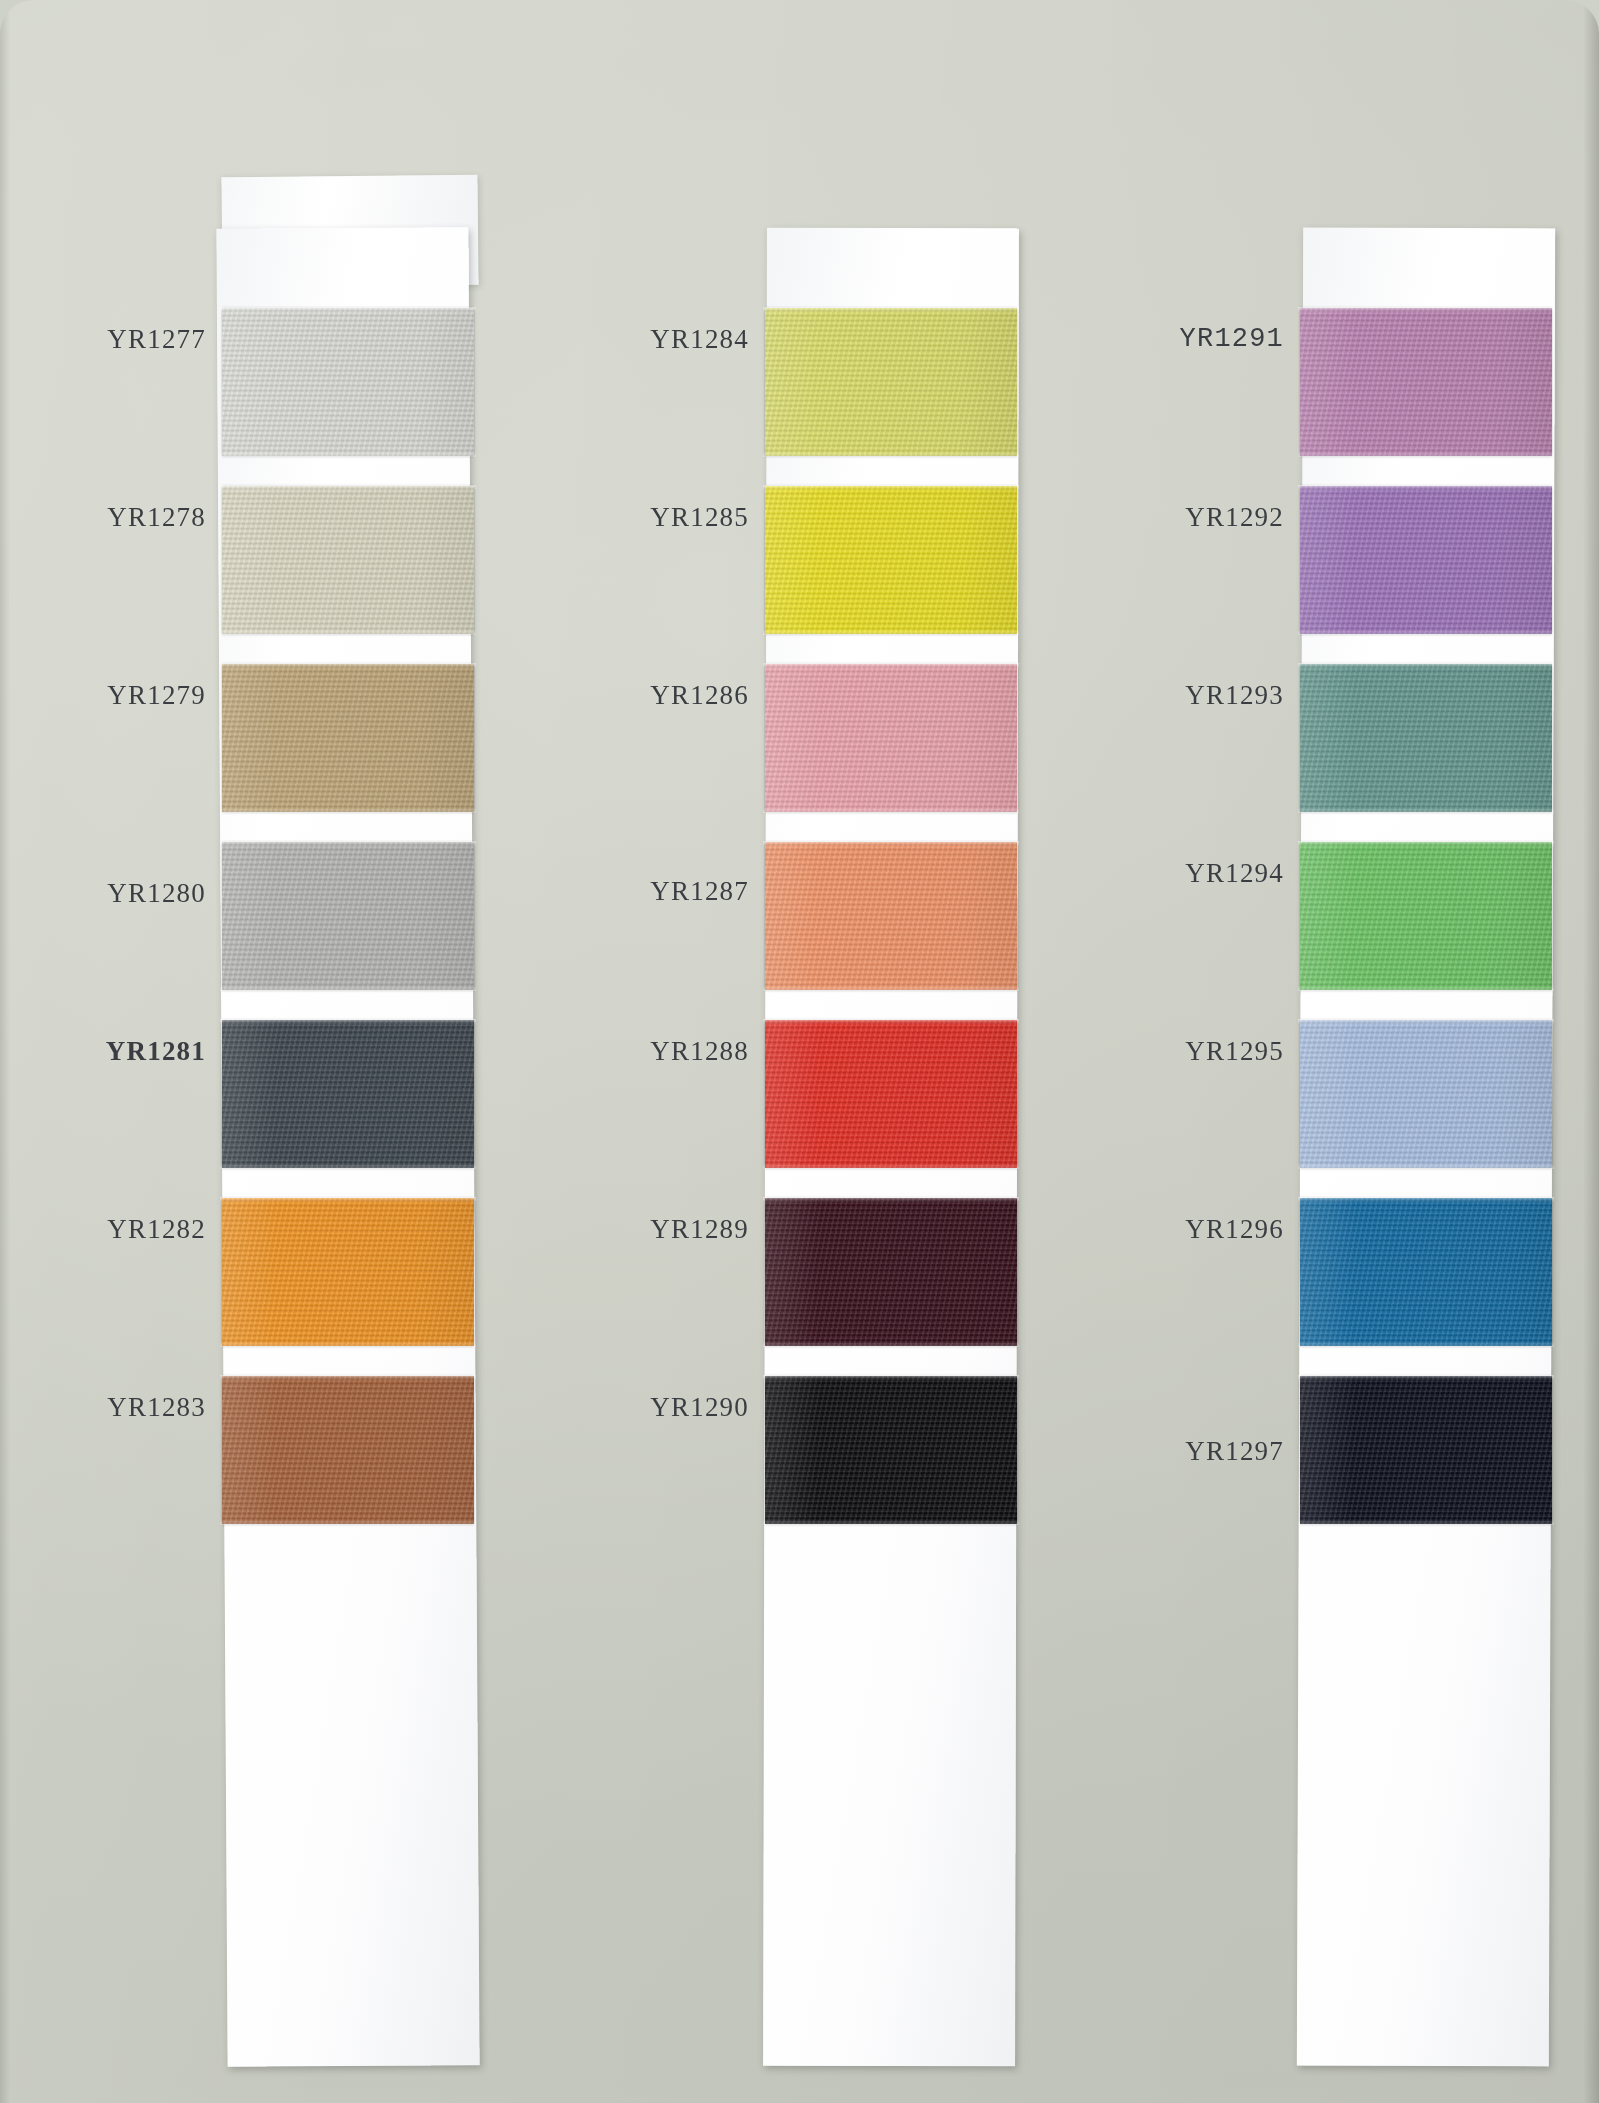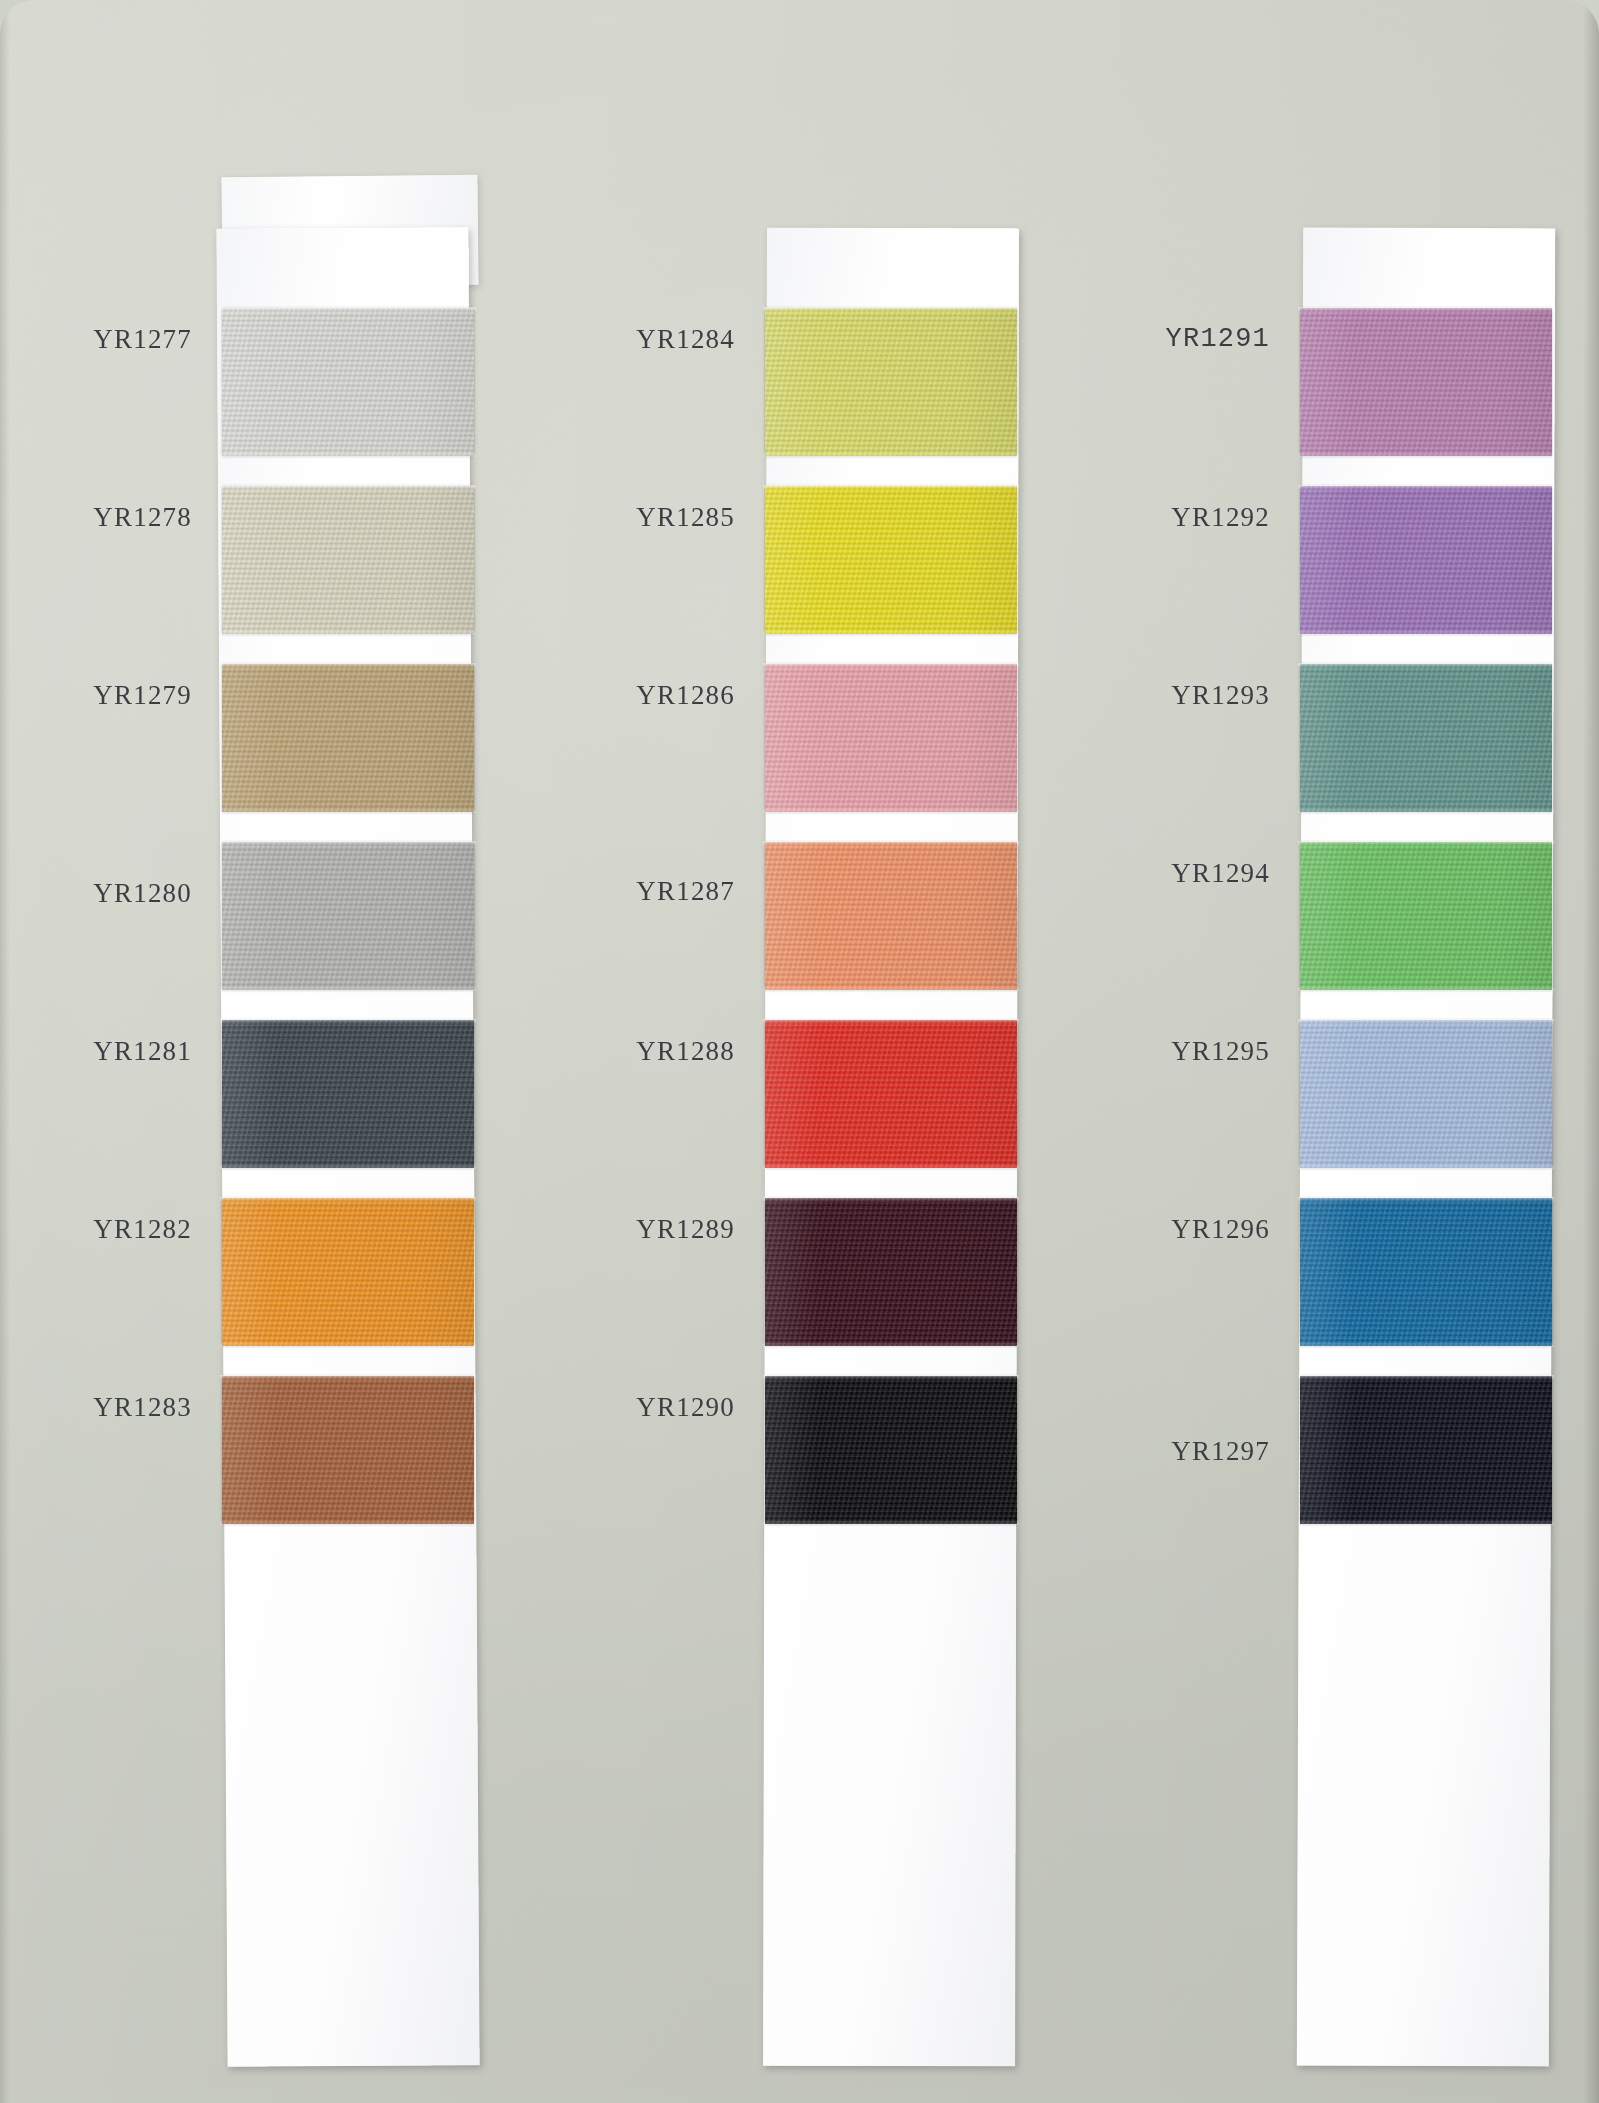--- a/index.html
+++ b/index.html
@@ -102,21 +102,21 @@
   
   .labels {
     position: absolute;
     left: 0;
     top: 0;
     width: 196px;
     height: 1838px;
   }
   .swatch-label {
     position: absolute;
-    right: 26px;
+    right: 12px;
     font-size: 27px;
     letter-spacing: 1.2px;
     color: #3a3e42;
     white-space: nowrap;
     text-align: center;
   }
 
   
   .bands {
     position: absolute;
@@ -186,21 +186,21 @@
 
 
   <div class="column" id="col-0">
     <div class="strip-flap"></div>
     <div class="strip"></div>
     <div class="labels">
         <div class="swatch-label" style="top: 96px;">YR1277</div>
         <div class="swatch-label" style="top: 274px;">YR1278</div>
         <div class="swatch-label" style="top: 452px;">YR1279</div>
         <div class="swatch-label" style="top: 630px; margin-top: 20px;">YR1280</div>
-        <div class="swatch-label" style="top: 808px;">YR1281</div>
+        <div class="swatch-label" style="top: 808px; font-weight: bold;">YR1281</div>
         <div class="swatch-label" style="top: 986px;">YR1282</div>
         <div class="swatch-label" style="top: 1164px; margin-left: 46px;">YR1283</div>
       </div>
     <div class="bands">
         <div class="band" title="off-white" style="top: 80px; height: 148px; background-color: rgb(216, 216, 212);"></div>
         <div class="band" title="ivory-cream" style="top: 258px; height: 148px; background-color: rgb(216, 213, 192);"></div>
         <div class="band" title="khaki-tan" style="top: 436px; height: 148px; background-color: rgb(189, 165, 120);"></div>
         <div class="band" title="light-grey" style="top: 614px; height: 148px; background-color: rgb(180, 180, 178);"></div>
         <div class="band" title="charcoal-slate" style="top: 792px; height: 148px; background-color: rgb(61, 70, 78);"></div>
         <div class="band" title="orange" style="top: 970px; height: 148px; background-color: rgb(238, 147, 36);"></div>

